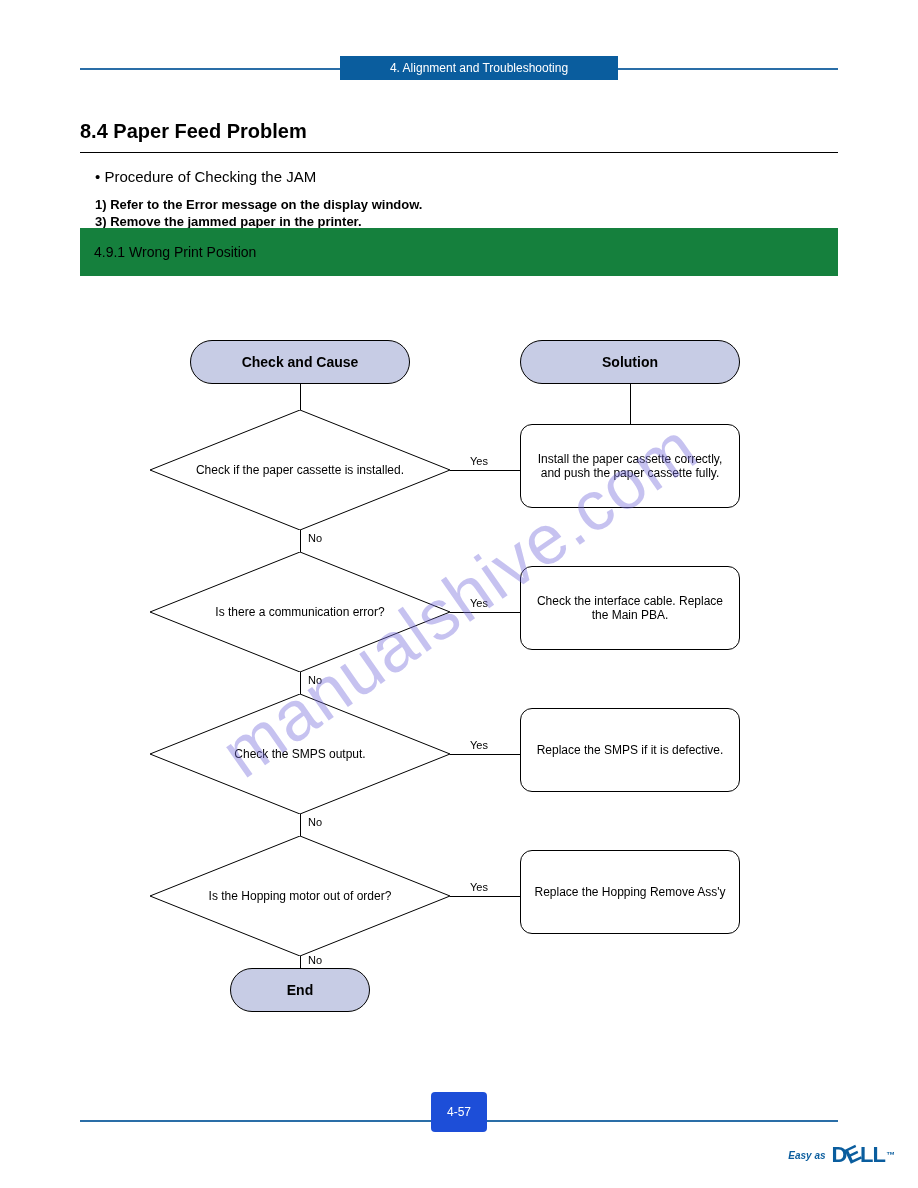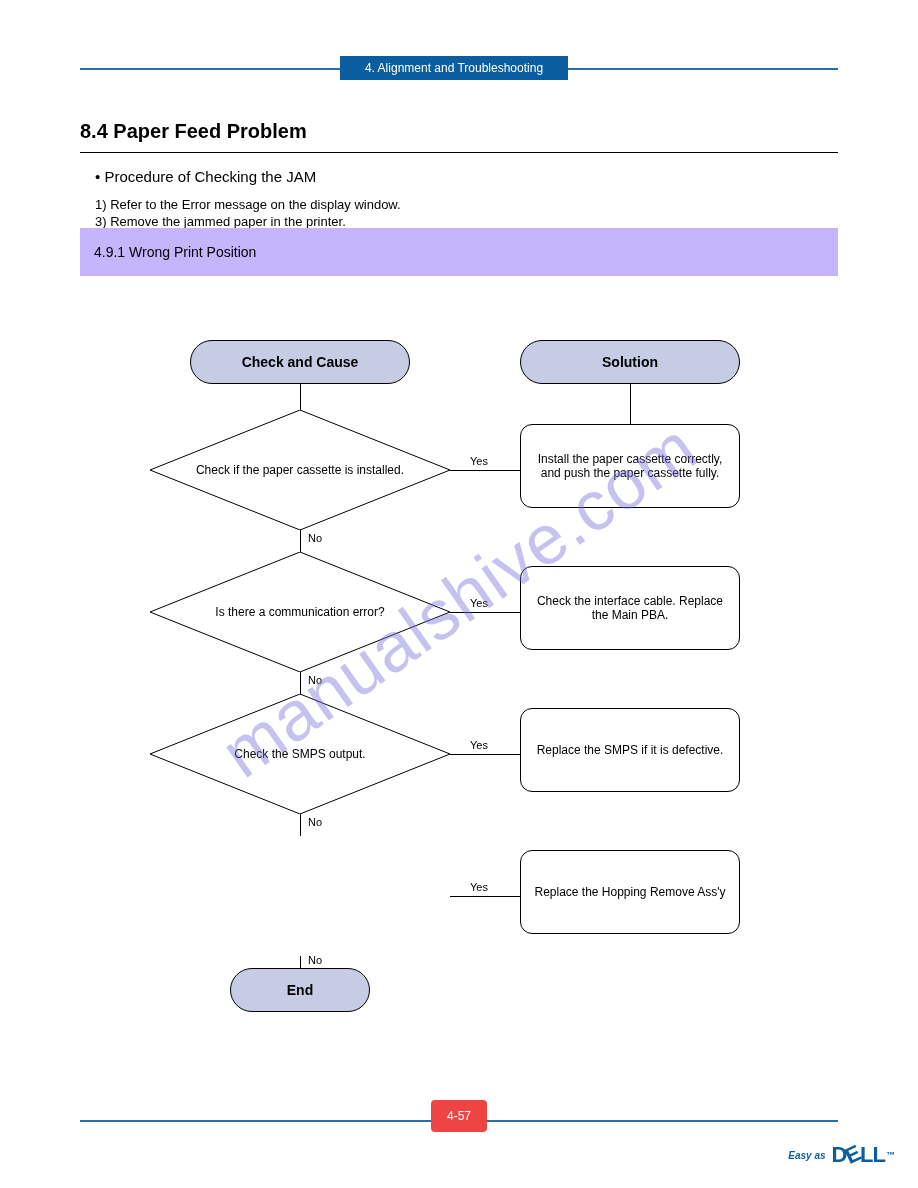--- a/index.html
+++ b/index.html
@@ -1,31 +1,31 @@
 <!DOCTYPE html>
 <html><head>
 <meta charset="utf-8">
 <style>
   * { box-sizing: border-box; margin: 0; padding: 0; }
   html, body { width: 918px; height: 1188px; font-family: Arial, Helvetica, sans-serif; background: #fff; color: #000; }
   body { position: relative; }
 
   
   .top-rule { position: absolute; left: 80px; right: 80px; top: 68px; height: 2px; background: #2a6ea7; }
-  .top-blue-bar { position: absolute; left: 340px; top: 56px; width: 228px; height: 24px; background: #0a5d9e; color: #fff; font-size: 12px; display: flex; align-items: center; justify-content: center; }
+  .top-blue-bar { position: absolute; left: 340px; top: 56px; width: 278px; height: 24px; background: #0a5d9e; color: #fff; font-size: 12px; display: flex; align-items: center; justify-content: center; }
 
   .section-title { position: absolute; left: 80px; top: 120px; font-size: 20px; font-weight: bold; }
   .thin-rule { position: absolute; left: 80px; right: 80px; top: 152px; height: 1px; background: #000; }
 
   .proc-wrap { position: absolute; left: 95px; top: 168px; font-size: 13px; }
   .proc-wrap .lead { font-size: 15px; margin-bottom: 4px; }
-  .proc-wrap ol { list-style: none; margin-top: 12px; }
+  .proc-wrap ol { list-style: none; margin-top: 12px; font-weight: bold; }
   .proc-wrap li { margin: 2px 0; }
 
-  .blue-band { position: absolute; left: 80px; right: 80px; top: 228px; height: 48px; background: #c4b5fd; display: flex; align-items: center; padding-left: 14px; font-size: 14px; }
+  .blue-band { position: absolute; left: 80px; right: 80px; top: 228px; height: 48px; background: #15803d; display: flex; align-items: center; padding-left: 14px; font-size: 14px; }
 
   
   .flow { position: absolute; left: 130px; top: 320px; width: 660px; height: 740px; }
 
   
   .pill {
     position: absolute; height: 44px; border: 1px solid #000; border-radius: 22px;
     background: #c7cce5; display: flex; align-items: center; justify-content: center;
     font-size: 14px; font-weight: bold;
   }
@@ -61,21 +61,21 @@
 
   
   .watermark {
     position: absolute; left: 50%; top: 600px; transform: translate(-50%, -50%) rotate(-35deg);
     font-size: 70px; color: rgba(120, 110, 220, 0.42); font-weight: 400;
     white-space: nowrap; pointer-events: none; z-index: 5; letter-spacing: 1px;
   }
 
   
   .bot-rule { position: absolute; left: 80px; right: 80px; bottom: 66px; height: 2px; background: #2a6ea7; }
-  .page-pill { position: absolute; left: 50%; transform: translateX(-50%); bottom: 56px; width: 56px; height: 32px; background: #ef4444; border-radius: 4px; color: #fff; display: flex; align-items: center; justify-content: center; font-size: 12px; }
+  .page-pill { position: absolute; left: 50%; transform: translateX(-50%); bottom: 56px; width: 56px; height: 40px; background: #1d4ed8; border-radius: 4px; color: #fff; display: flex; align-items: center; justify-content: center; font-size: 12px; }
 
   
   .dell-wrap { position: absolute; right: 24px; bottom: 20px; display: flex; align-items: center; gap: 6px; }
   .easy-as { font-size: 10px; color: #0a5d9e; font-style: italic; font-weight: bold; }
   .dell-logo { display: flex; align-items: center; font-weight: 900; font-size: 22px; color: #0a5d9e; letter-spacing: -1px; font-family: Arial, sans-serif; }
   .dell-logo .tilt { display: inline-block; transform: rotate(-25deg); }
   .dell-tm { font-size: 9px; vertical-align: top; margin-left: 1px; }
 </style>
 </head>
 <body>
@@ -137,20 +137,26 @@
         <polygon points="150,0 300,60 150,120 0,60" fill="none" stroke="#000" stroke-width="1"></polygon>
       </svg>
     <div class="txt">Check the SMPS output.</div>
   </div>
   <div class="hline" style="left:320px; top:434px; width:70px;"></div>
   <div class="yn" style="left:340px; top:419px;">Yes</div>
   <div class="solbox" style="top:388px;">Replace the SMPS if it is defective.</div>
   <div class="vline" style="left:170px; top:494px; height:22px;"></div>
   <div class="yn" style="left:178px; top:496px;">No</div>
 
+  <div class="diamond" style="top:516px;">
+    <svg viewBox="0 0 300 120" preserveAspectRatio="none">
+        <polygon points="150,0 300,60 150,120 0,60" fill="none" stroke="#000" stroke-width="1"></polygon>
+      </svg>
+    <div class="txt">Is the Hopping motor out of order?</div>
+  </div>
   <div class="hline" style="left:320px; top:576px; width:70px;"></div>
   <div class="yn" style="left:340px; top:561px;">Yes</div>
   <div class="solbox" style="top:530px;">Replace the Hopping Remove Ass'y</div>
   <div class="vline" style="left:170px; top:636px; height:12px;"></div>
   <div class="yn" style="left:178px; top:634px;">No</div>
 
   <div class="pill end">End</div>
 </div>
 
 <div class="watermark">manualshive.com</div>

